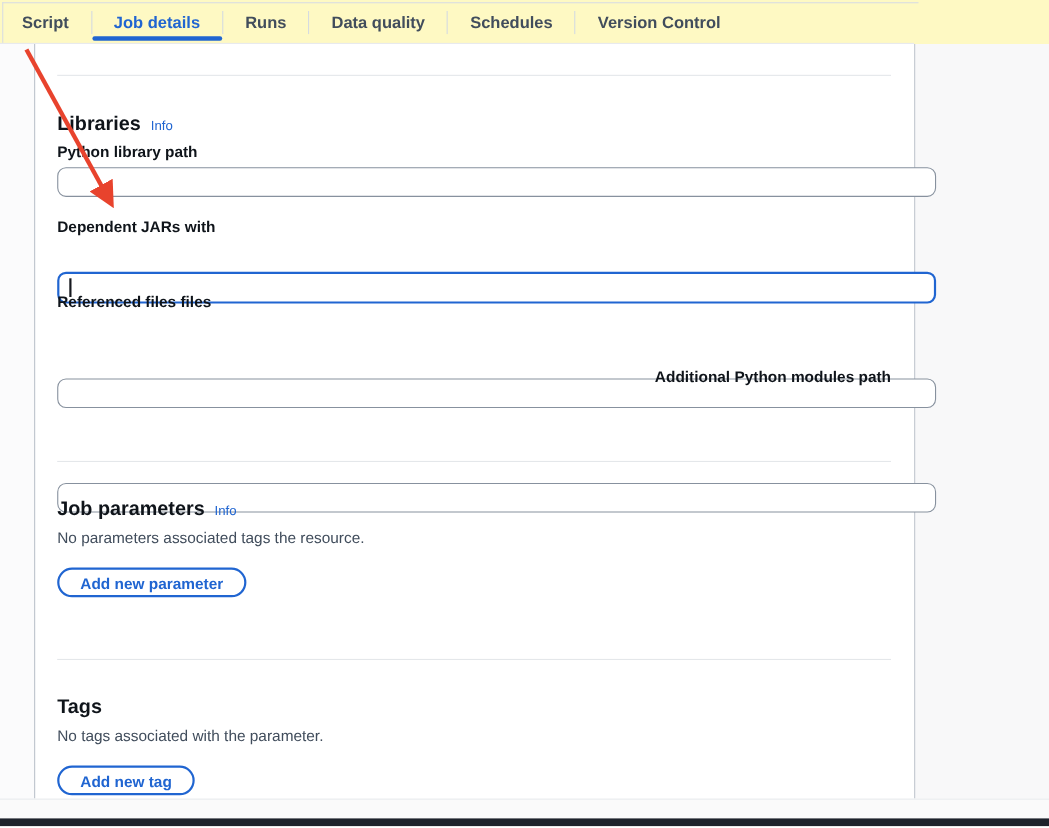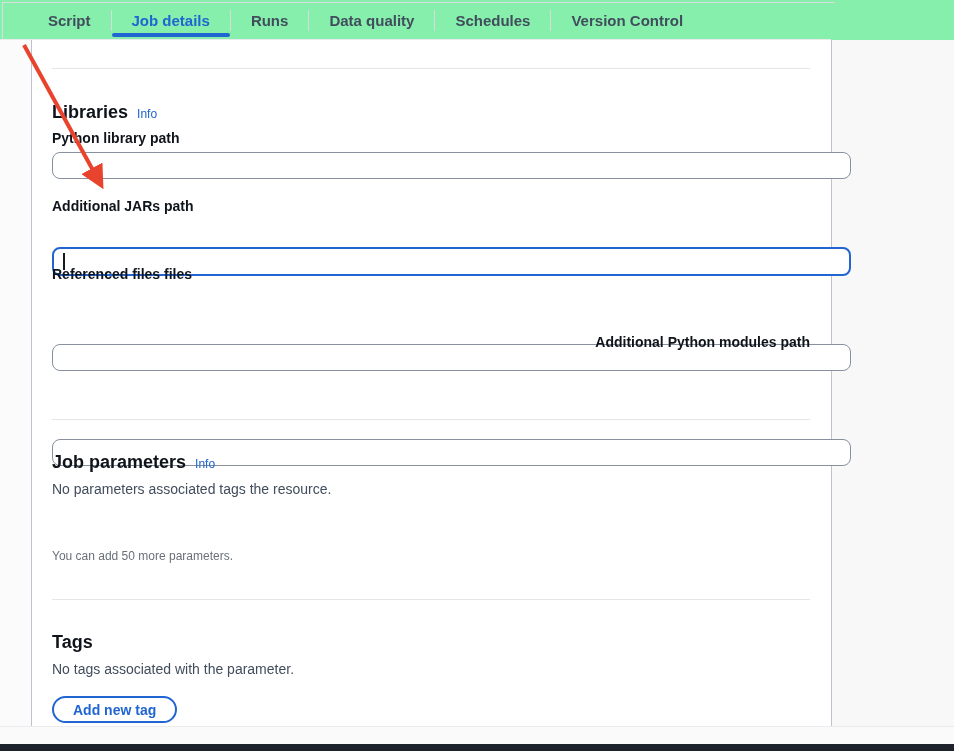--- a/index.html
+++ b/index.html
@@ -8,23 +8,22 @@
     position: relative;
     width: 954px; height: 753px;
     background: #ffffff;
     overflow: hidden;
     font-family: "Liberation Sans", sans-serif;
     color: #16191f;
   }
   
   .tabbar {
     position: absolute; top: 0; left: 0; width: 954px; height: 40px;
-    background: #86efac;
+    background: #fef9c3;
     display: flex; align-items: center;
-    padding-left: 28px;
     z-index: 5;
   }
   .tabbar-topline { position:absolute; top:2px; left:2px; width:833px; height:1px; background:#d9dde2; }
   .tabbar-leftline { position:absolute; top:2px; left:2px; width:1px; height:37px; background:#d9dde2; }
   .tabbar-bottomline { position:absolute; top:39px; left:0; width:831px; height:1px; background:#e8eaed; }
   .tab {
     position: relative;
     padding: 0 20px;
     height: 40px;
     display: flex; align-items: center;
@@ -143,21 +142,21 @@
     <div class="row section-title" style="top:62px;">
       <span>Libraries</span>
       <a class="info-link">Info</a>
     </div>
 
     <div class="row field-label" style="top:90px;">Python library path</div>
     <div class="row input-wrap" style="top:112px;">
       <input class="text-input" type="text" value="" style="">
     </div>
 
-    <div class="row field-label" style="top:158px;">Additional JARs path</div>
+    <div class="row field-label" style="top:158px;">Dependent JARs with</div>
     <div class="row input-wrap focused" style="top:180px;">
       <input class="text-input" type="text" value="" style="">
       <div class="caret"></div>
     </div>
 
     <div class="row field-label" style="top:226px;">Referenced files files</div>
     <div class="row input-wrap" style="top:248px;">
       <input class="text-input" type="text" value="" style="">
     </div>
 
@@ -166,21 +165,23 @@
       <input class="text-input" type="text" value="" style="">
     </div>
 
     <div class="rule" style="top:379px;"></div>
 
     <div class="row section-title" style="top:412px;">
       <span>Job parameters</span>
       <a class="info-link">Info</a>
     </div>
     <div class="row body-text" style="top:441px;">No parameters associated tags the resource.</div>
-    <div class="row small-text" style="top:509px;">You can add 50 more parameters.</div>
+    <div class="row" style="top:476px;">
+      <button class="pill-button">Add new parameter</button>
+    </div>
 
     <div class="rule" style="top:559px;"></div>
 
     <div class="row section-title" style="top:592px;">
       <span>Tags</span>
     </div>
     <div class="row body-text" style="top:621px;">No tags associated with the parameter.</div>
     <div class="row" style="top:656px;">
       <button class="pill-button">Add new tag</button>
     </div>

